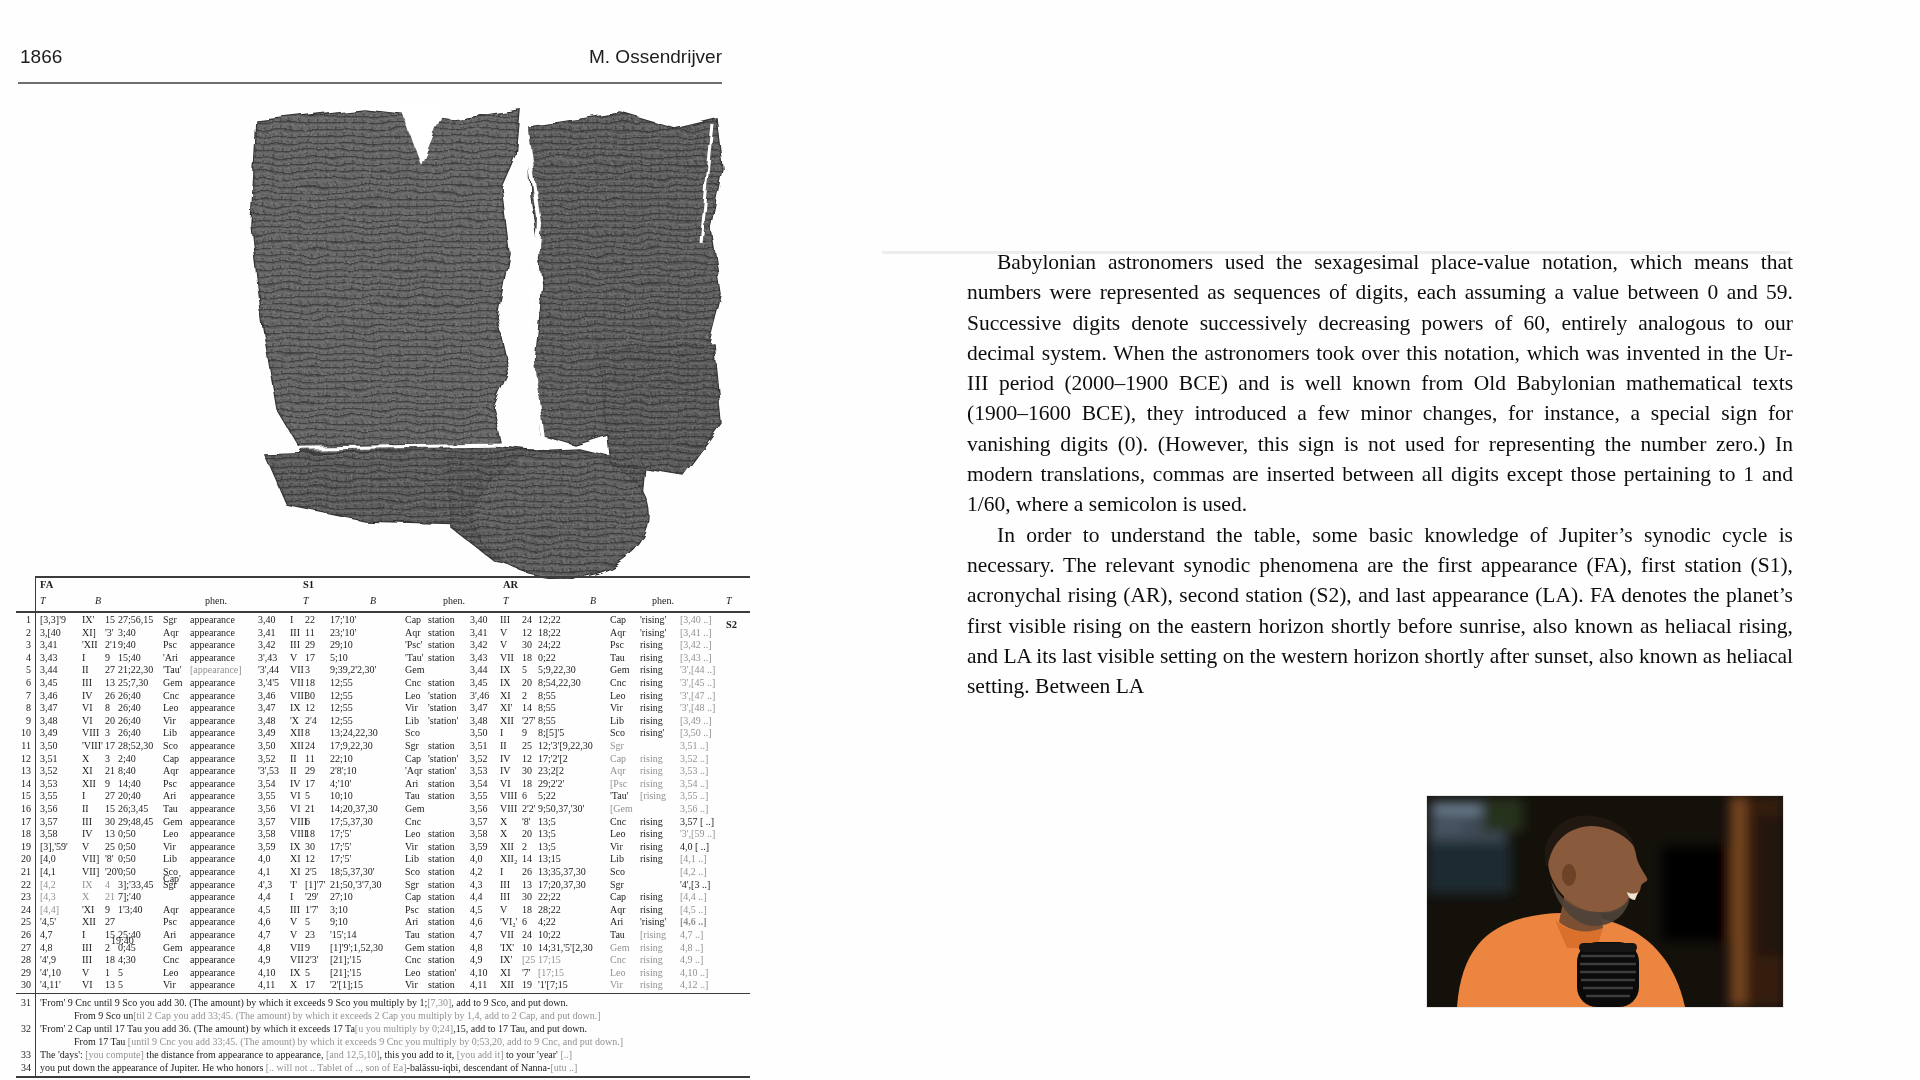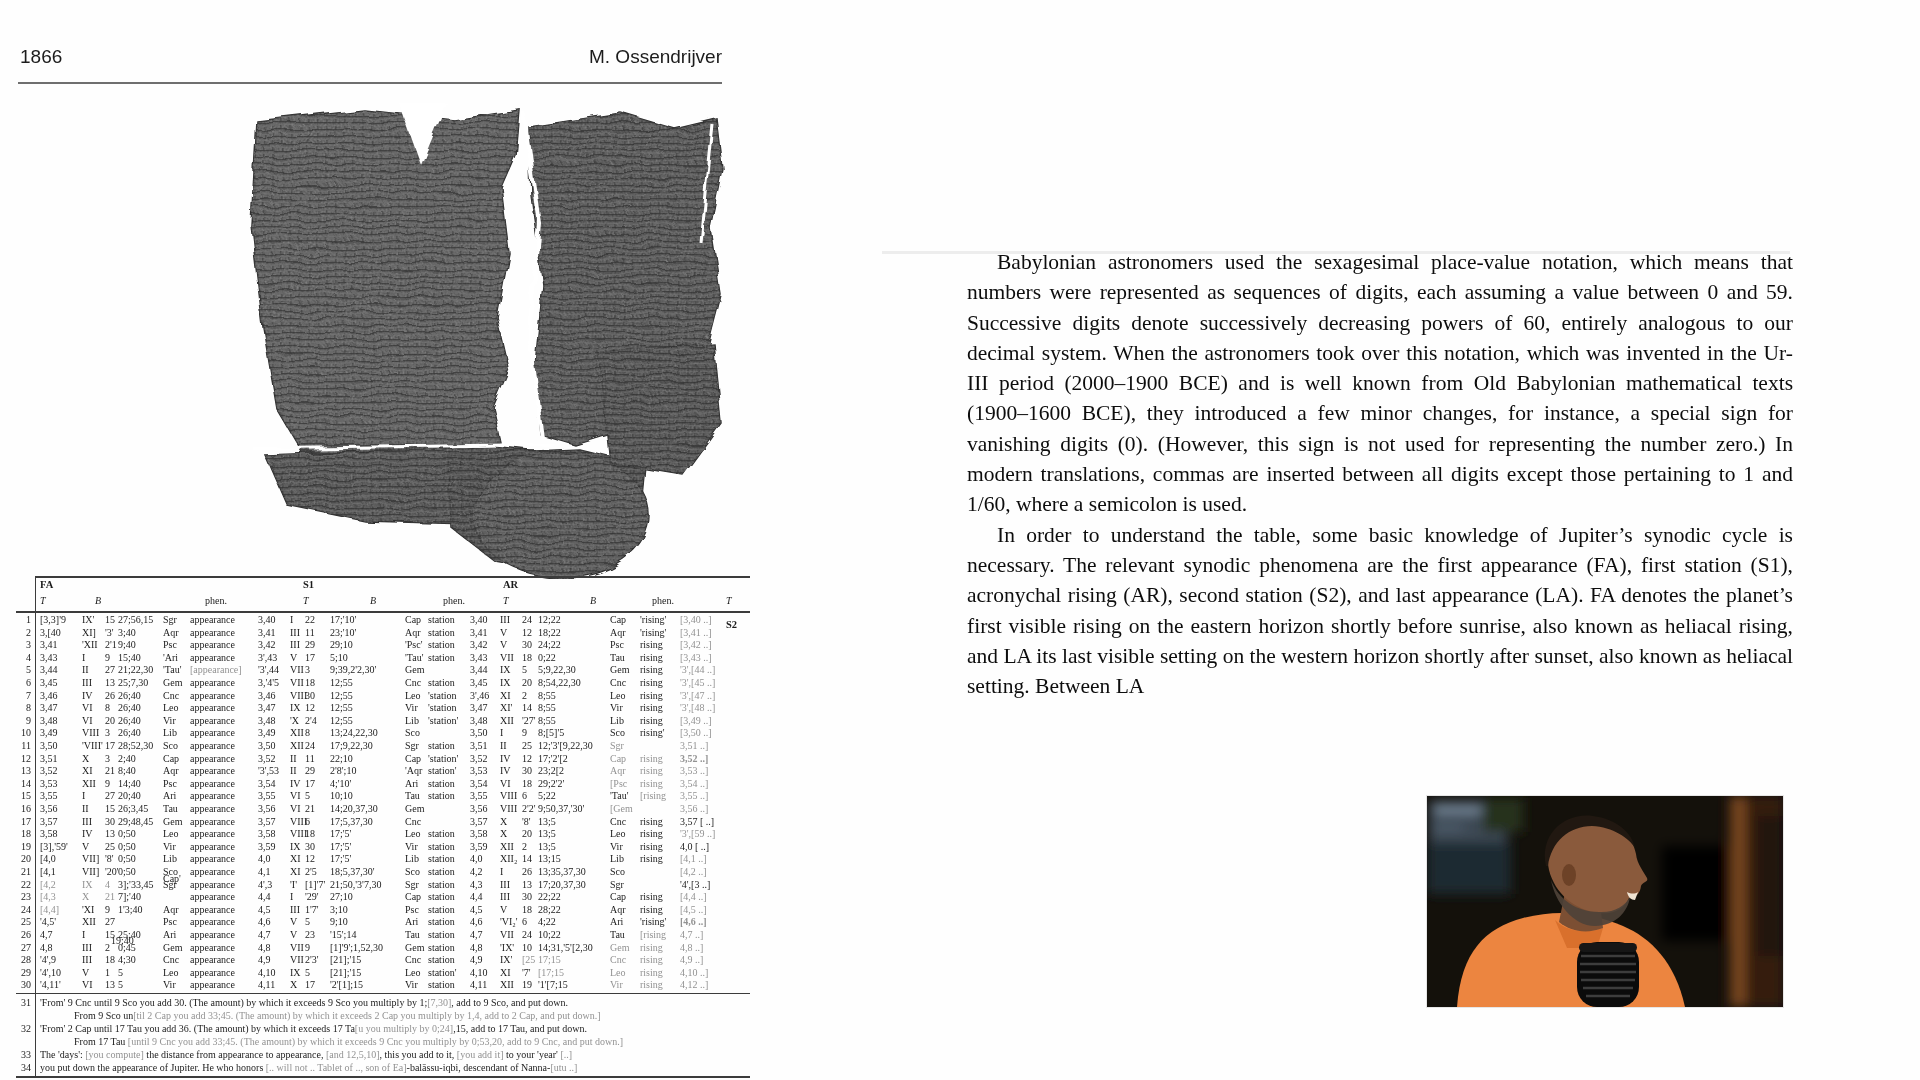--- a/index.html
+++ b/index.html
@@ -342,21 +342,21 @@
       <span class="c" style="left: 289px; top: 176.6px;">11</span>
       <span class="c" style="left: 314px; top: 176.6px;">22;10</span>
       <span class="c" style="left: 389px; top: 176.6px;">Cap</span>
       <span class="c" style="left: 412px; top: 176.6px;">'station'</span>
       <span class="c" style="left: 454px; top: 176.6px;">3,52</span>
       <span class="c" style="left: 484px; top: 176.6px;">IV</span>
       <span class="c" style="left: 506px; top: 176.6px;">12</span>
       <span class="c" style="left: 522px; top: 176.6px;">17;'2'[2</span>
       <span class="c dim" style="left: 594px; top: 176.6px;">Cap</span>
       <span class="c dim" style="left: 624px; top: 176.6px;">rising</span>
-      <span class="c dim" style="left: 664px; top: 176.6px; font-weight: bold;">3,52 ..]</span>
+      <span class="c dim" style="left: 664px; top: 176.6px;">3,52 ..]</span>
       <span class="c num" style="left: 0px; top: 189.2px;">13</span>
       <span class="c" style="left: 24px; top: 189.2px;">3,52</span>
       <span class="c" style="left: 66px; top: 189.2px;">XI</span>
       <span class="c" style="left: 89px; top: 189.2px;">21</span>
       <span class="c" style="left: 102px; top: 189.2px;">8;40</span>
       <span class="c" style="left: 147px; top: 189.2px;">Aqr</span>
       <span class="c" style="left: 174px; top: 189.2px;">appearance</span>
       <span class="c" style="left: 242px; top: 189.2px;">'3',53</span>
       <span class="c" style="left: 274px; top: 189.2px;">II</span>
       <span class="c" style="left: 289px; top: 189.2px;">29</span>

